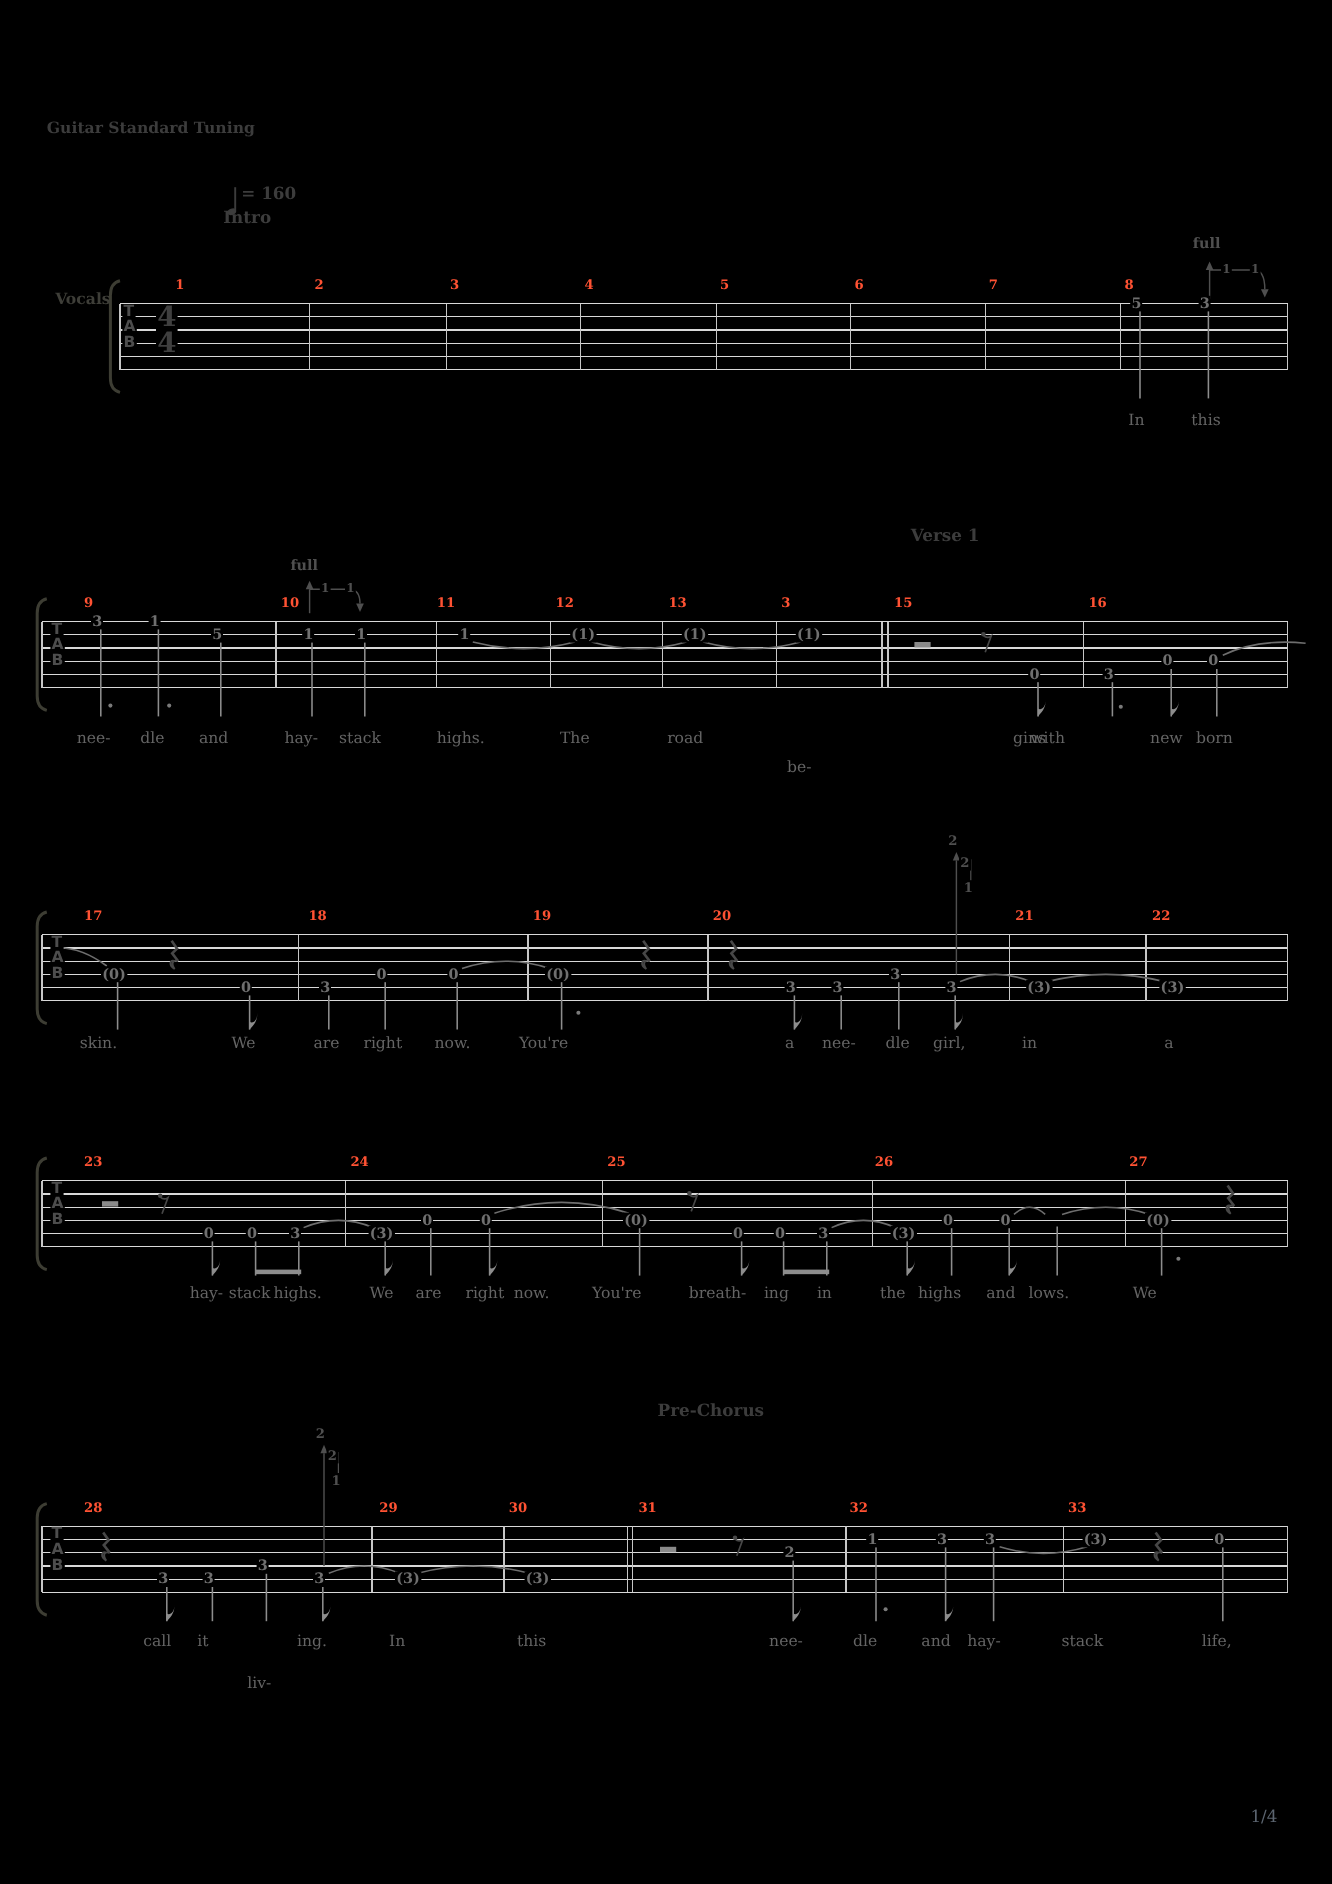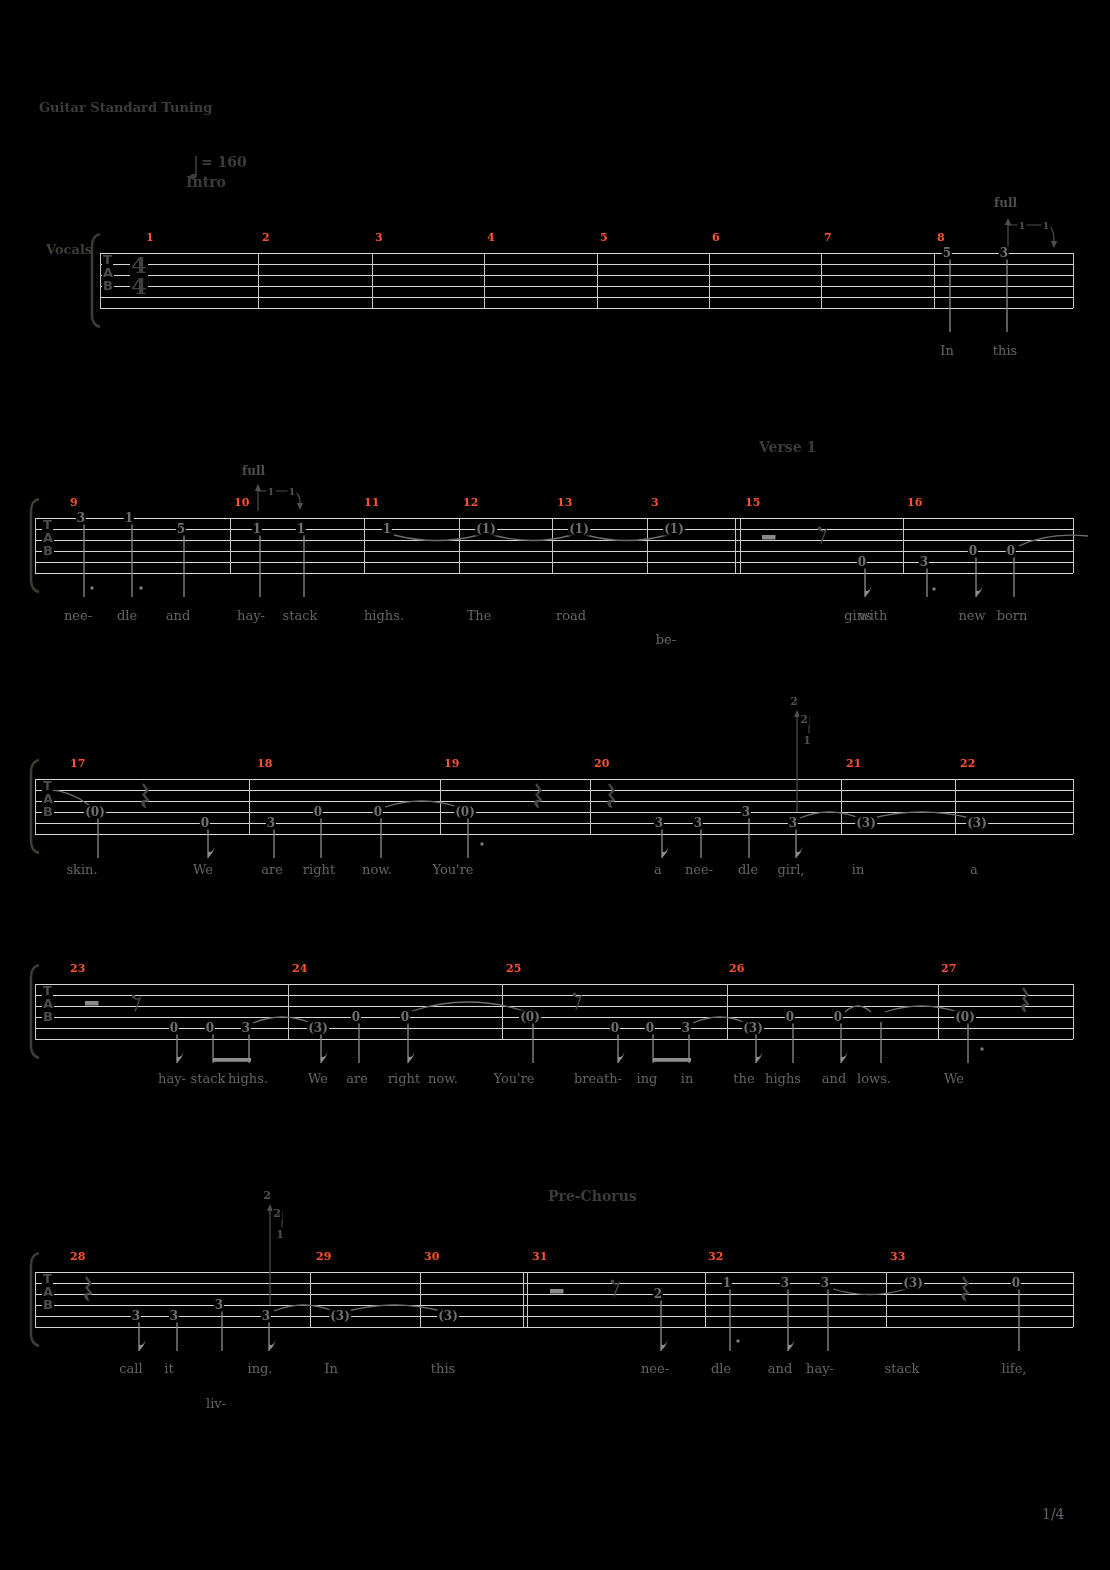--- a/index.html
+++ b/index.html
@@ -5,21 +5,21 @@
 <style>
   html,body{margin:0;padding:0;background:#000;}
   #page{position:relative;width:1102px;height:1570px;background:var(--background,#000);overflow:hidden;
         font-family:"DejaVu Serif","Liberation Serif",serif;}
   #gfx{position:absolute;left:0;top:0;z-index:1;pointer-events:none;}
   #notes-layer{position:absolute;left:0;top:0;width:100%;height:100%;z-index:3;}
   .hdr{position:absolute;font:bold 14px "DejaVu Serif","Liberation Serif",serif;color:var(--header,#3c3c3c);white-space:nowrap;z-index:3;}
   .tuning{left:39px;top:100px;font-size:13px;}
   .intro{left:186px;top:174px;}
   .verse{left:759px;top:439px;}
-  .prechorus{left:548px;top:1168px;margin-top:20px;}
+  .prechorus{left:548px;top:1168px;}
   .tempoval{position:absolute;left:201px;top:154px;font:bold 14px "DejaVu Serif","Liberation Serif",serif;color:var(--header,#3c3c3c);z-index:3;}
   .vocals{position:absolute;left:46px;top:242px;font:bold 13px "DejaVu Serif","Liberation Serif",serif;color:var(--track_label,#3e3e38);z-index:3;}
   .pagenum{position:absolute;left:1042px;top:1506px;font:14px "DejaVu Serif","Liberation Serif",serif;color:var(--page_number,#5c6570);z-index:3;}
   .mnum{position:absolute;font:bold 11px "DejaVu Serif","Liberation Serif",serif;color:var(--measure_number,#ff5233);white-space:nowrap;z-index:3;}
   .note{position:absolute;transform:translate(-50%,-50%);font:bold 12px "DejaVu Serif","Liberation Serif",serif;
         color:var(--note,#6f6f6f);background:#000;padding:0 1px;line-height:13px;white-space:nowrap;z-index:3;}
   .lyric{position:absolute;transform:translateX(-50%);font:13px "DejaVu Serif","Liberation Serif",serif;color:var(--lyric,#646464);white-space:nowrap;z-index:3;}
   .clefch{position:absolute;font:600 13px "DejaVu Sans","Liberation Sans",sans-serif;color:var(--clef,#4d4d4d);
           line-height:12px;background:#000;padding:0 1px;z-index:3;}
   .tsig{position:absolute;font:bold 23px "DejaVu Serif","Liberation Serif",serif;color:var(--time_signature,#3f3f3f);

